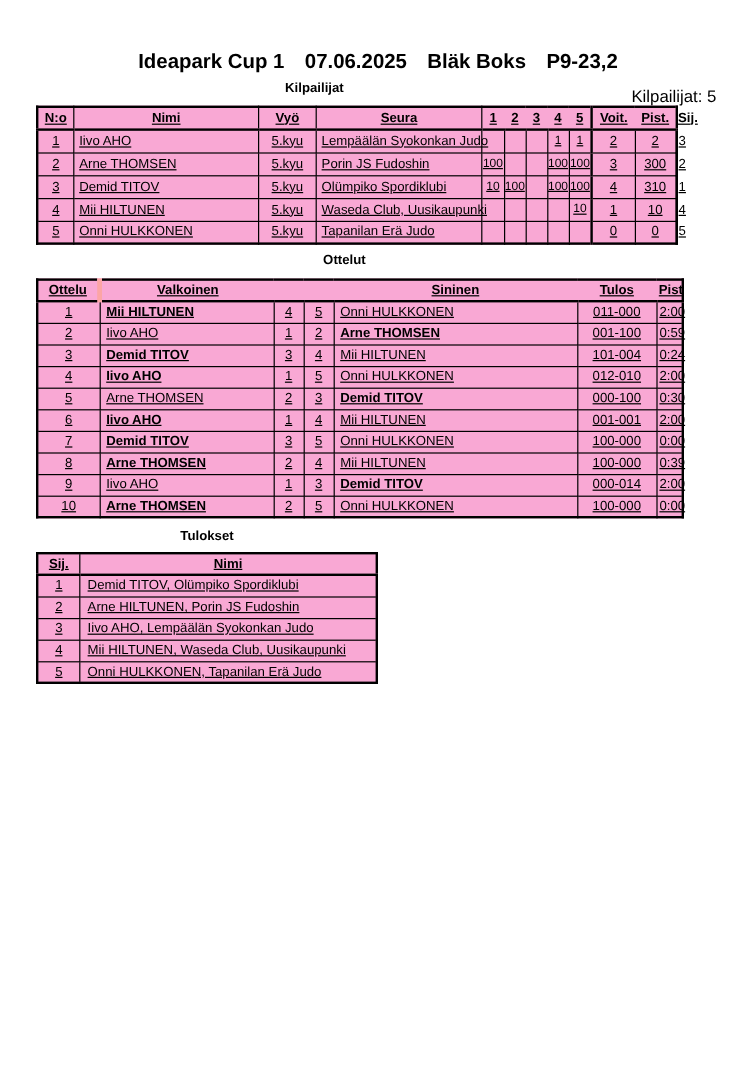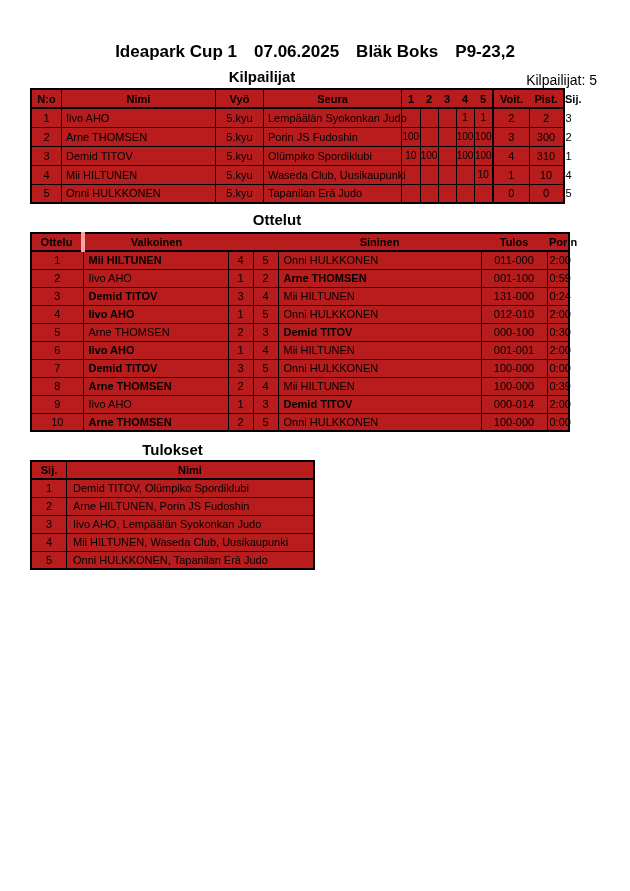--- a/index.html
+++ b/index.html
@@ -13,36 +13,37 @@
     overflow: hidden;
   }
   .title {
     position: absolute;
     top: 42px; left: 0; width: 630px;
     display: flex; justify-content: center; gap: 17px;
     font-size: 17px; font-weight: bold; white-space: nowrap;
   }
   .caption {
     position: absolute;
-    font-size: 15px; font-weight: bold; text-align: center;
+    font-size: 11px; font-weight: bold; text-align: center;
   }
   .cap-kilpailijat { top: 68px; left: 30px; width: 464px; }
-  .cap-ottelut     { top: 211px; left: 20px; width: 514px; }
+  .cap-ottelut     { top: 211px; left: 30px; width: 514px; }
   .cap-tulokset    { top: 441px; left: 30px; width: 285px; }
   .count-label {
     position: absolute;
     top: 72px; left: 397px; width: 200px;
     font-size: 14px; text-align: right;
   }
   table {
     position: absolute;
     border-collapse: collapse;
     table-layout: fixed;
     border: 2px solid #000;
-    background: #b91c1c;
+    background: #f9a8d4;
+    text-decoration: underline;
   }
   th, td {
     font-size: 11px;
     padding: 0 2px;
     white-space: nowrap;
     overflow: visible;
     text-align: center;
     vertical-align: middle;
   }
   th { font-weight: bold; }
@@ -200,21 +201,21 @@
   <div class="caption cap-ottelut">Ottelut</div>
   <table id="matches-table">
       <thead>
         <tr>
           <th>Ottelu</th>
           <th>Valkoinen</th>
           <th></th>
           <th></th>
           <th>Sininen</th>
           <th>Tulos</th>
-          <th>Porin</th>
+          <th>Pist</th>
         </tr>
       </thead>
       <tbody>
         <tr>
           <td>1</td>
           <td class="winner">Mii HILTUNEN</td>
           <td>4</td>
           <td>5</td>
           <td>Onni HULKKONEN</td>
           <td>011-000</td>
@@ -228,21 +229,21 @@
           <td class="winner">Arne THOMSEN</td>
           <td>001-100</td>
           <td>0:59</td>
         </tr>
         <tr>
           <td>3</td>
           <td class="winner">Demid TITOV</td>
           <td>3</td>
           <td>4</td>
           <td>Mii HILTUNEN</td>
-          <td>131-000</td>
+          <td>101-004</td>
           <td>0:24</td>
         </tr>
         <tr>
           <td>4</td>
           <td class="winner">Iivo AHO</td>
           <td>1</td>
           <td>5</td>
           <td>Onni HULKKONEN</td>
           <td>012-010</td>
           <td>2:00</td>

